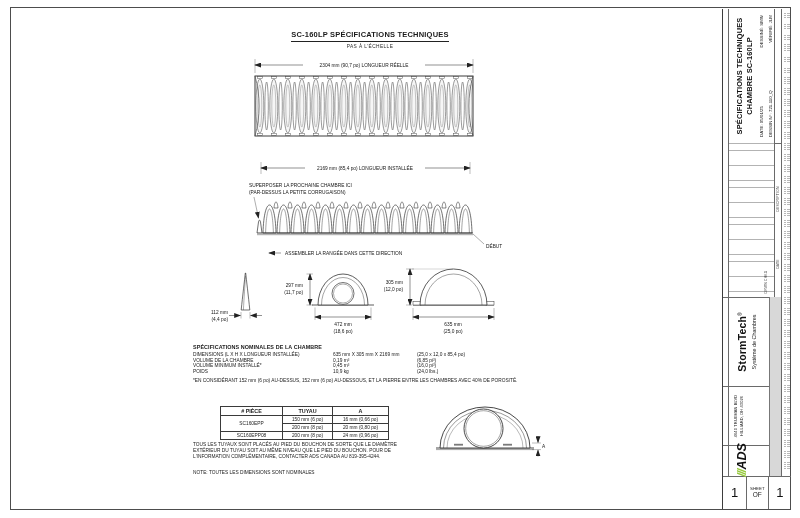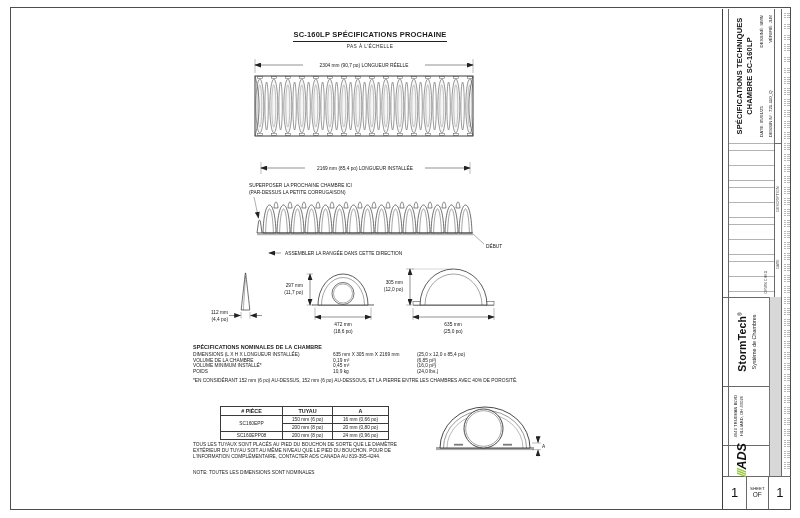--- a/index.html
+++ b/index.html
@@ -70,21 +70,21 @@
 
   <svg width="0" height="0" style="position:absolute">
     <defs>
       <marker id="m-arr" orient="auto-start-reverse" markerWidth="7" markerHeight="5" refX="6.2" refY="2.5" markerUnits="userSpaceOnUse">
         <path d="M0,0 L7,2.5 L0,5 Z" fill="#222"></path>
       </marker>
     </defs>
   </svg>
 
   <div class="hdr">
-    <div class="hdr-title">SC-160LP SPÉCIFICATIONS PROCHAINE</div>
+    <div class="hdr-title">SC-160LP SPÉCIFICATIONS TECHNIQUES</div>
     <div class="hdr-sub">PAS À L'ÉCHELLE</div>
   </div>
 
   <svg class="abs" style="left:245px; top:54px;" width="290" height="100">
     <defs>
       <pattern id="corr" x="10" y="22" width="14" height="60" patternUnits="userSpaceOnUse">
         <ellipse cx="4.8" cy="30" rx="4" ry="27" fill="#f6f6f6" stroke="#555" stroke-width="0.6"></ellipse>
         <ellipse cx="4.8" cy="30" rx="2" ry="21" fill="none" stroke="#8a8a8a" stroke-width="0.5"></ellipse>
         <ellipse cx="11.6" cy="30" rx="1.7" ry="24" fill="#fff" stroke="#555" stroke-width="0.6"></ellipse>
         <rect x="2.3" y="0.5" width="5" height="2.2" fill="#fff" stroke="#555" stroke-width="0.5"></rect>

